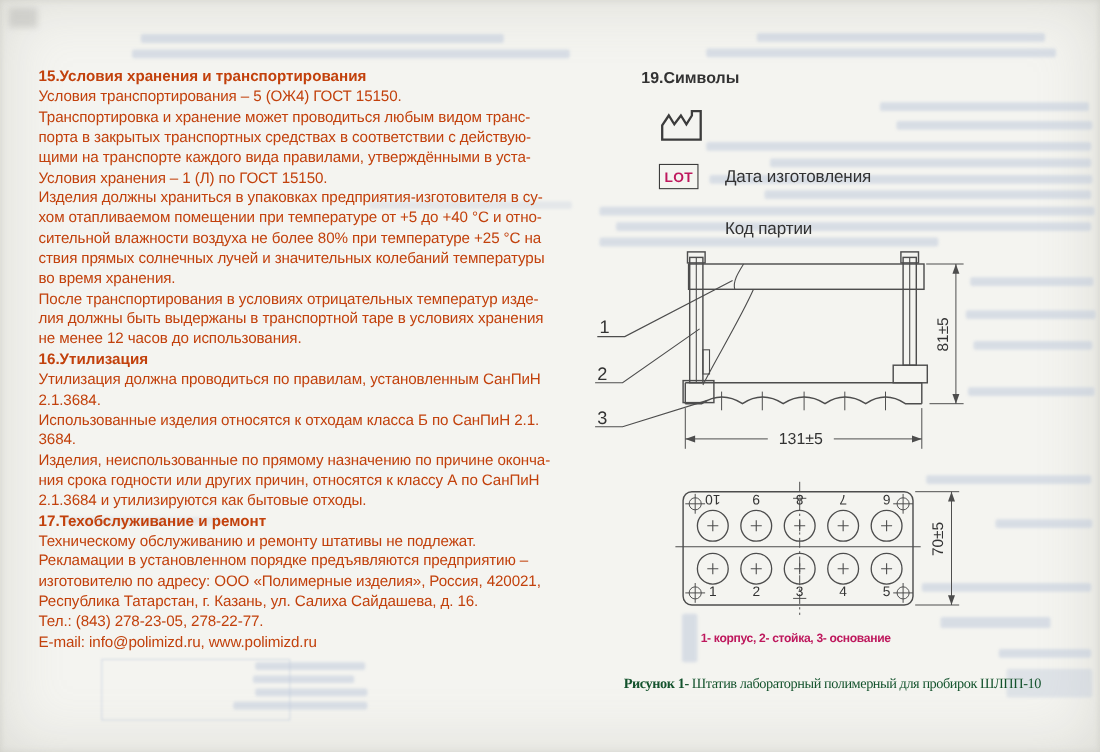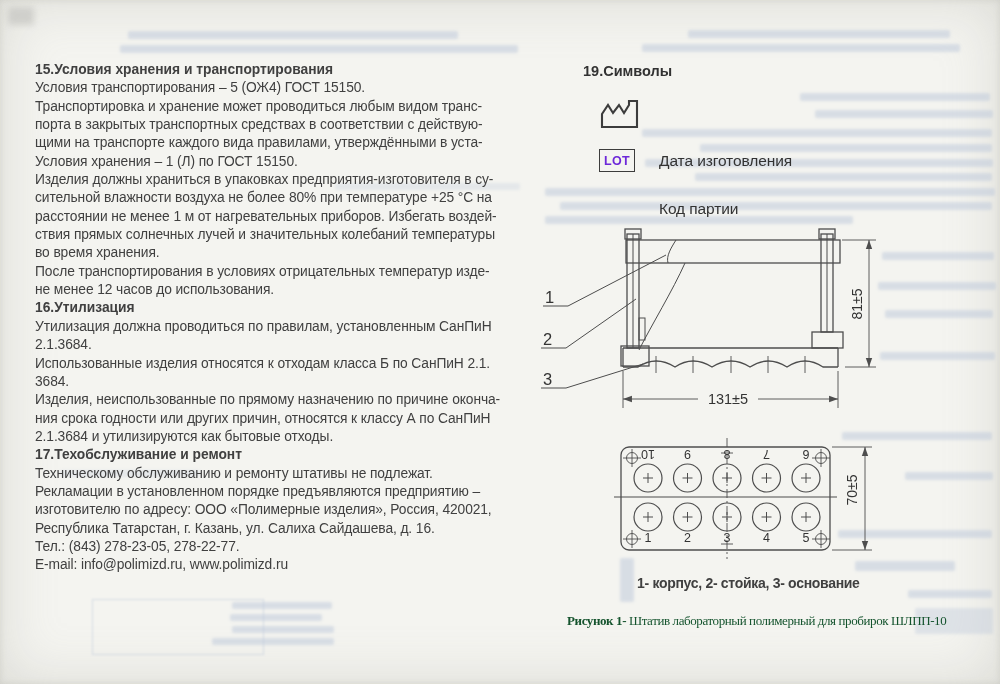--- a/index.html
+++ b/index.html
@@ -4,32 +4,32 @@
 <style>
   html,body{margin:0;padding:0;background:#888;}
   .page{
     position:relative;width:1000px;height:684px;overflow:hidden;
     background:#f4f4f0;
     box-shadow:inset 0 0 55px rgba(160,160,150,.30), inset 0 0 6px rgba(150,150,140,.25);
     font-family:"Liberation Sans", sans-serif;color:#333;
   }
   
   .left-col{position:absolute;left:35px;top:61px;width:505px;}
-  .ln{white-space:nowrap;font-size:13.8px;line-height:18.35px;height:18.35px;letter-spacing:-0.1px;color:#404040;}
+  .ln{white-space:nowrap;font-size:13.8px;line-height:18.35px;height:18.35px;letter-spacing:-0.1px;color:#c2410c;}
   .ln.b{font-weight:bold;letter-spacing:0;}
   
   .sym-heading{position:absolute;left:583px;top:63px;font-size:14.5px;font-weight:bold;color:#323232;}
   .sym-label{position:absolute;font-size:15.5px;color:#323232;letter-spacing:-0.1px;margin-top:48px;}
   .factory-icon{position:absolute;left:597px;top:95px;}
   .lot-icon{position:absolute;left:599px;top:149px;width:34px;height:21px;border:1.7px solid #3c3c3c;
-    display:flex;align-items:center;justify-content:center;font-size:12.5px;font-weight:bold;color:#6d28d9;letter-spacing:.3px;}
+    display:flex;align-items:center;justify-content:center;font-size:12.5px;font-weight:bold;color:#be185d;letter-spacing:.3px;}
   
   .figure-svg{position:absolute;left:535px;top:228px;}
   .figure-svg text{font-family:"Liberation Sans",sans-serif;fill:#333;}
-  .legend{position:absolute;left:637px;top:575px;font-size:14px;font-weight:bold;letter-spacing:-0.3px;color:#404040;}
+  .legend{position:absolute;left:637px;top:575px;font-size:11px;font-weight:bold;letter-spacing:-0.3px;color:#be185d;}
   .caption{position:absolute;left:567px;top:613px;font-size:13px;letter-spacing:-0.4px;color:#14532d;white-space:nowrap;font-family:Liberation Serif, serif;}
   .caption .cb{font-weight:bold;}
   
   .bl{position:absolute;background:#bcc7da;opacity:.5;filter:blur(1.6px);border-radius:2px;pointer-events:none;}
   .bl-box{position:absolute;border:1.6px solid #b6c3d8;opacity:.5;filter:blur(1.2px);pointer-events:none;}
   .smudge{position:absolute;left:8px;top:7px;width:26px;height:18px;background:#c6c6c2;filter:blur(3px);opacity:.7;}
 </style>
 </head>
 <body>
 
@@ -69,25 +69,26 @@
   <div class="bl" style="left:60px;top:470px;width:140px;height:7px;opacity:.25"></div>
 
   <div class="left-col">
     <div class="ln b">15.Условия хранения и транспортирования</div>
     <div class="ln">Условия транспортирования – 5 (ОЖ4) ГОСТ 15150.</div>
     <div class="ln">Транспортировка и хранение может проводиться любым видом транс-</div>
     <div class="ln">порта в закрытых транспортных средствах в соответствии с действую-</div>
     <div class="ln">щими на транспорте каждого вида правилами, утверждёнными в уста-</div>
     <div class="ln">Условия хранения – 1 (Л) по ГОСТ 15150.</div>
     <div class="ln">Изделия должны храниться в упаковках предприятия-изготовителя в су-</div>
+    <div class="ln">хом отапливаемом помещении при температуре от +5 до +40 °С и отно-</div>
     <div class="ln">сительной влажности воздуха не более 80% при температуре +25 °С на</div>
-    <div class="ln">расстоянии не менее 1 м от нагревательных приборов. Избегать воздей-</div>
     <div class="ln">ствия прямых солнечных лучей и значительных колебаний температуры</div>
     <div class="ln">во время хранения.</div>
     <div class="ln">После транспортирования в условиях отрицательных температур изде-</div>
+    <div class="ln">лия должны быть выдержаны в транспортной таре в условиях хранения</div>
     <div class="ln">не менее 12 часов до использования.</div>
     <div class="ln b">16.Утилизация</div>
     <div class="ln">Утилизация должна проводиться по правилам, установленным СанПиН</div>
     <div class="ln">2.1.3684.</div>
     <div class="ln">Использованные изделия относятся к отходам класса Б по СанПиН 2.1.</div>
     <div class="ln">3684.</div>
     <div class="ln">Изделия, неиспользованные по прямому назначению по причине оконча-</div>
     <div class="ln">ния срока годности или других причин, относятся к классу А по СанПиН</div>
     <div class="ln">2.1.3684 и утилизируются как бытовые отходы.</div>
     <div class="ln b">17.Техобслуживание и ремонт</div>

